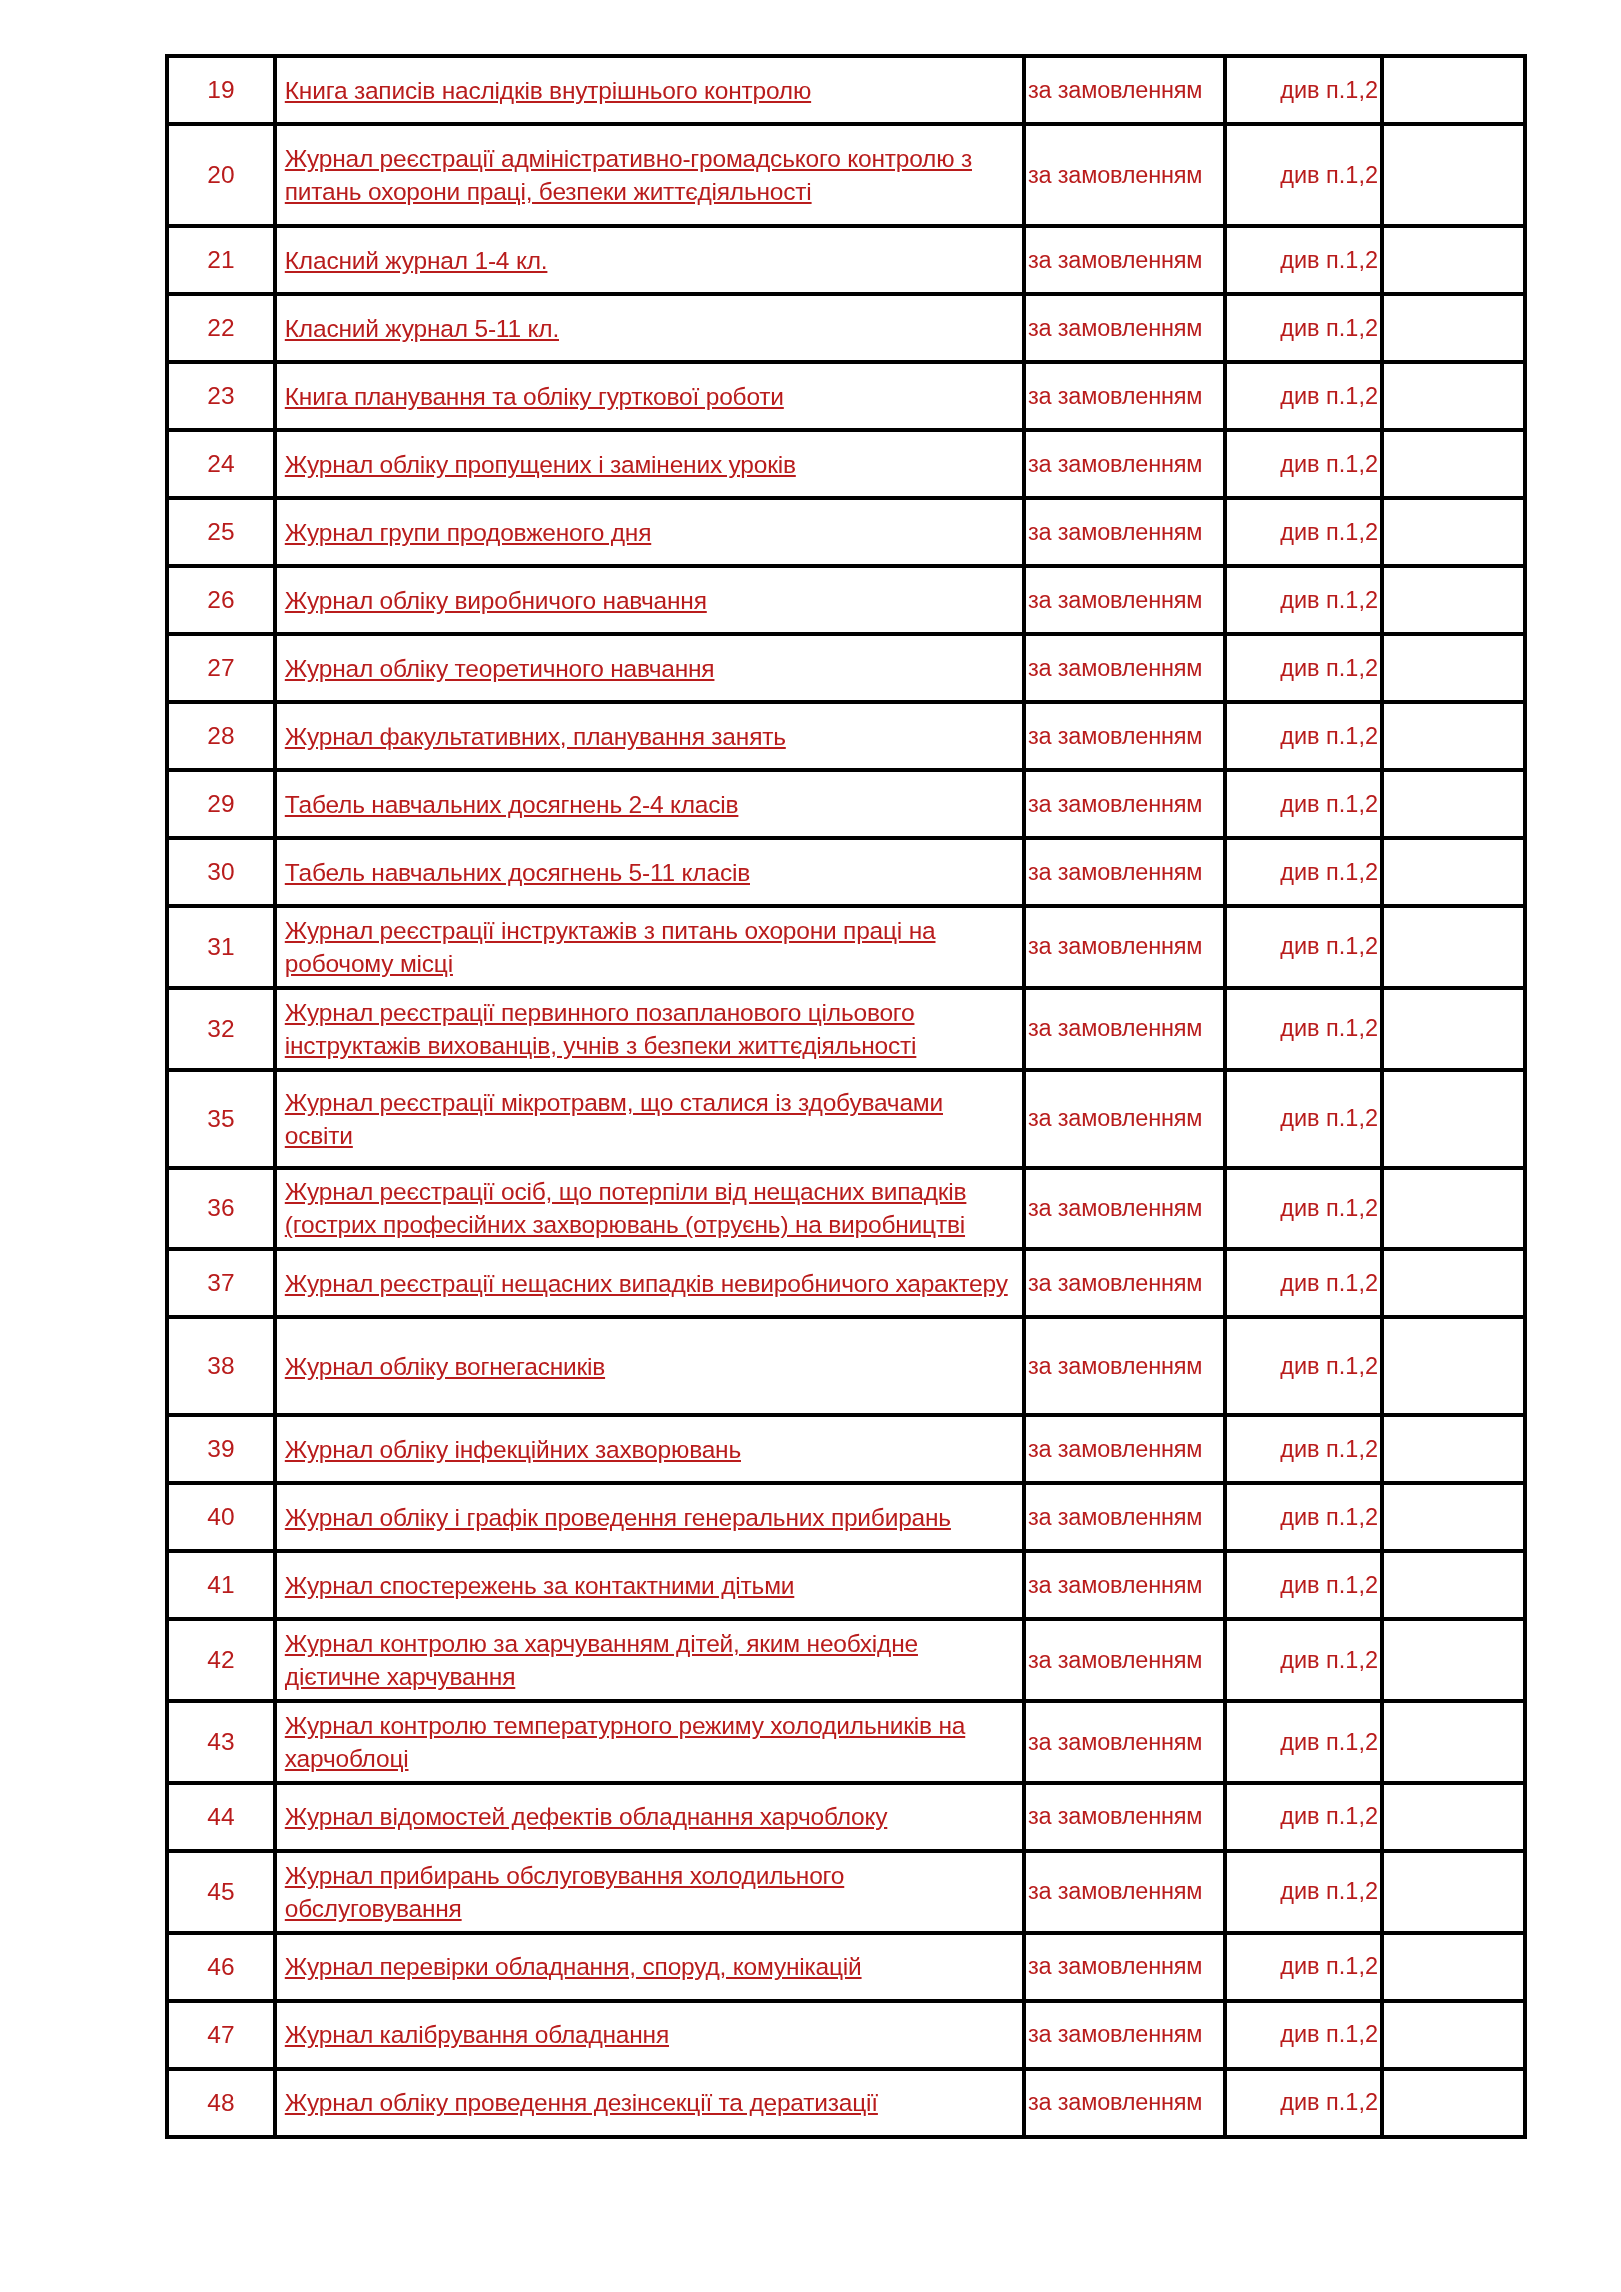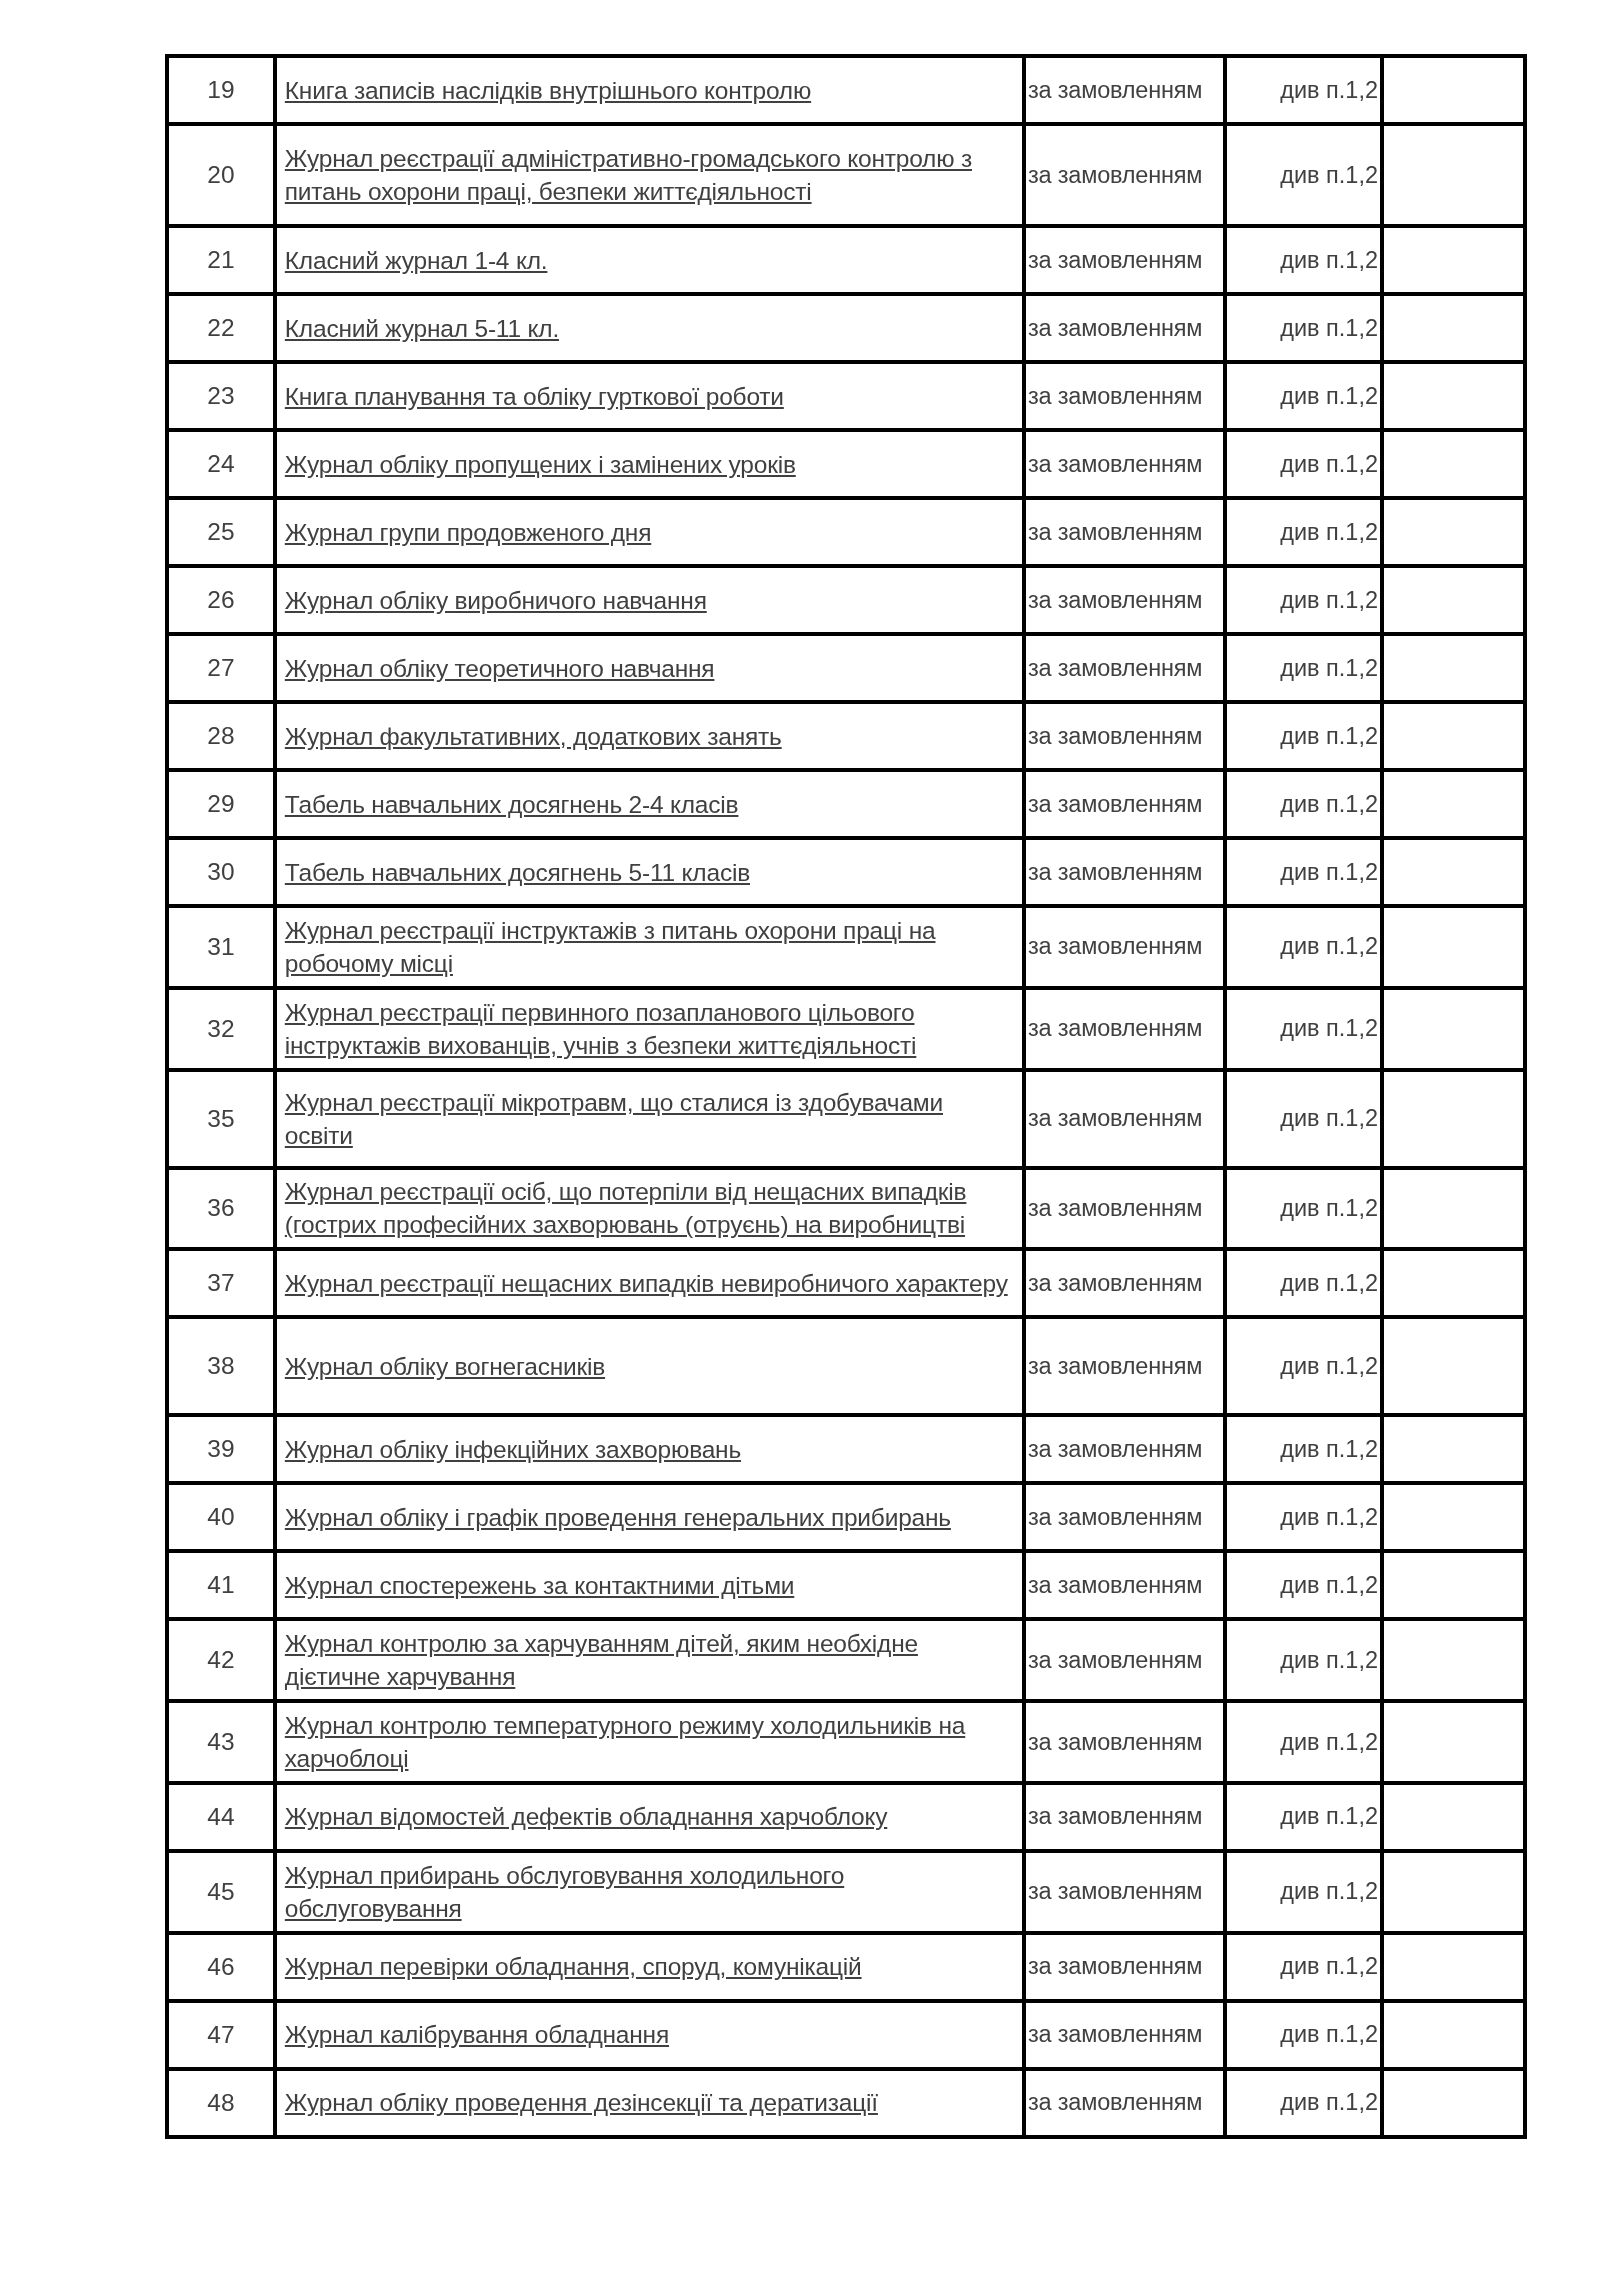--- a/index.html
+++ b/index.html
@@ -2,21 +2,21 @@
 <html lang="uk"><head>
 <meta charset="utf-8">
 <style>
   html, body { margin:0; padding:0; background:#ffffff; }
   .page {
     position:relative;
     width:1621px;
     height:2293px;
     background:#ffffff;
     font-family:"Liberation Sans", sans-serif;
-    color:#404040;
+    color:#b91c1c;
     overflow:hidden;
   }
   table.registry {
     position:absolute;
     left:165px;
     top:54px;
     width:1358px;
     border-collapse:collapse;
     table-layout:fixed;
   }
@@ -117,21 +117,21 @@
   <tr class="registry-row">
     <td class="cell-num">27</td>
     <td class="cell-title">Журнал обліку теоретичного навчання</td>
     <td class="cell-order">за замовленням</td>
     <td class="cell-ref">див п.1,2</td>
     <td class="cell-note"></td>
   </tr>
 
   <tr class="registry-row">
     <td class="cell-num">28</td>
-    <td class="cell-title">Журнал факультативних, додаткових занять</td>
+    <td class="cell-title">Журнал факультативних, планування занять</td>
     <td class="cell-order">за замовленням</td>
     <td class="cell-ref">див п.1,2</td>
     <td class="cell-note"></td>
   </tr>
 
   <tr class="registry-row">
     <td class="cell-num">29</td>
     <td class="cell-title">Табель навчальних досягнень 2-4 класів</td>
     <td class="cell-order">за замовленням</td>
     <td class="cell-ref">див п.1,2</td>

